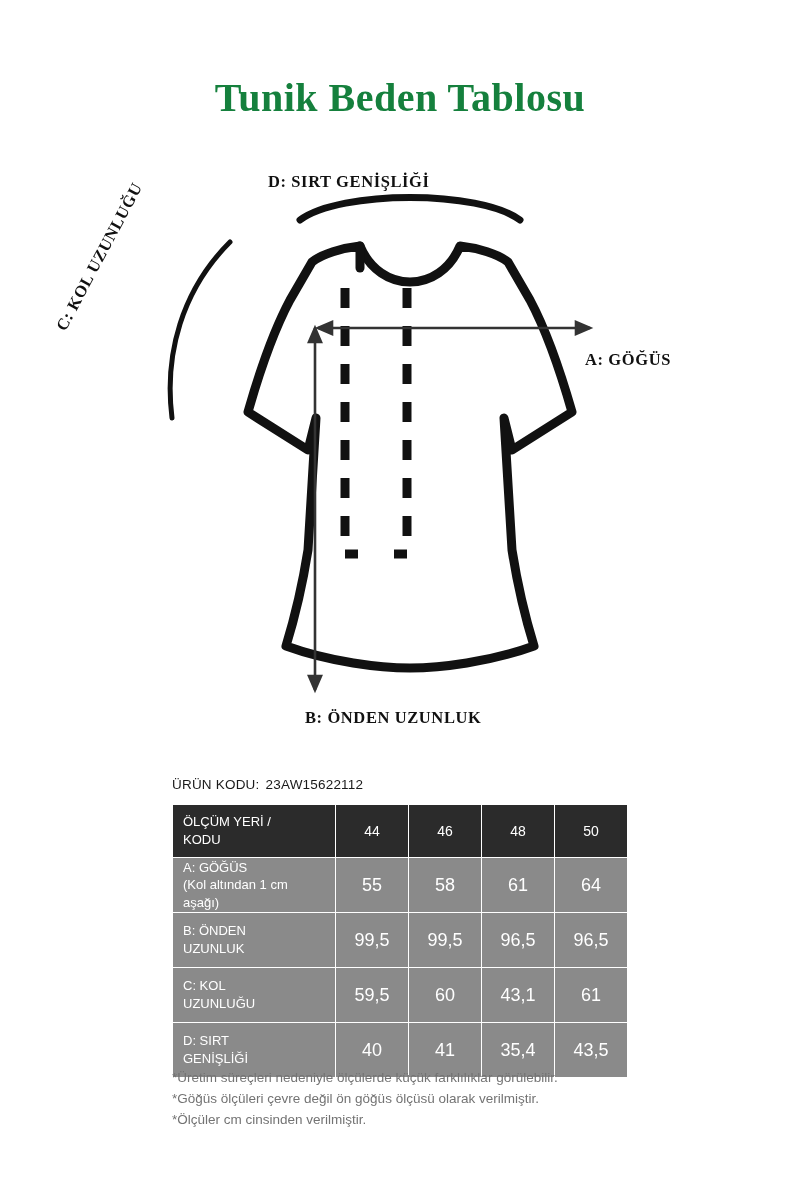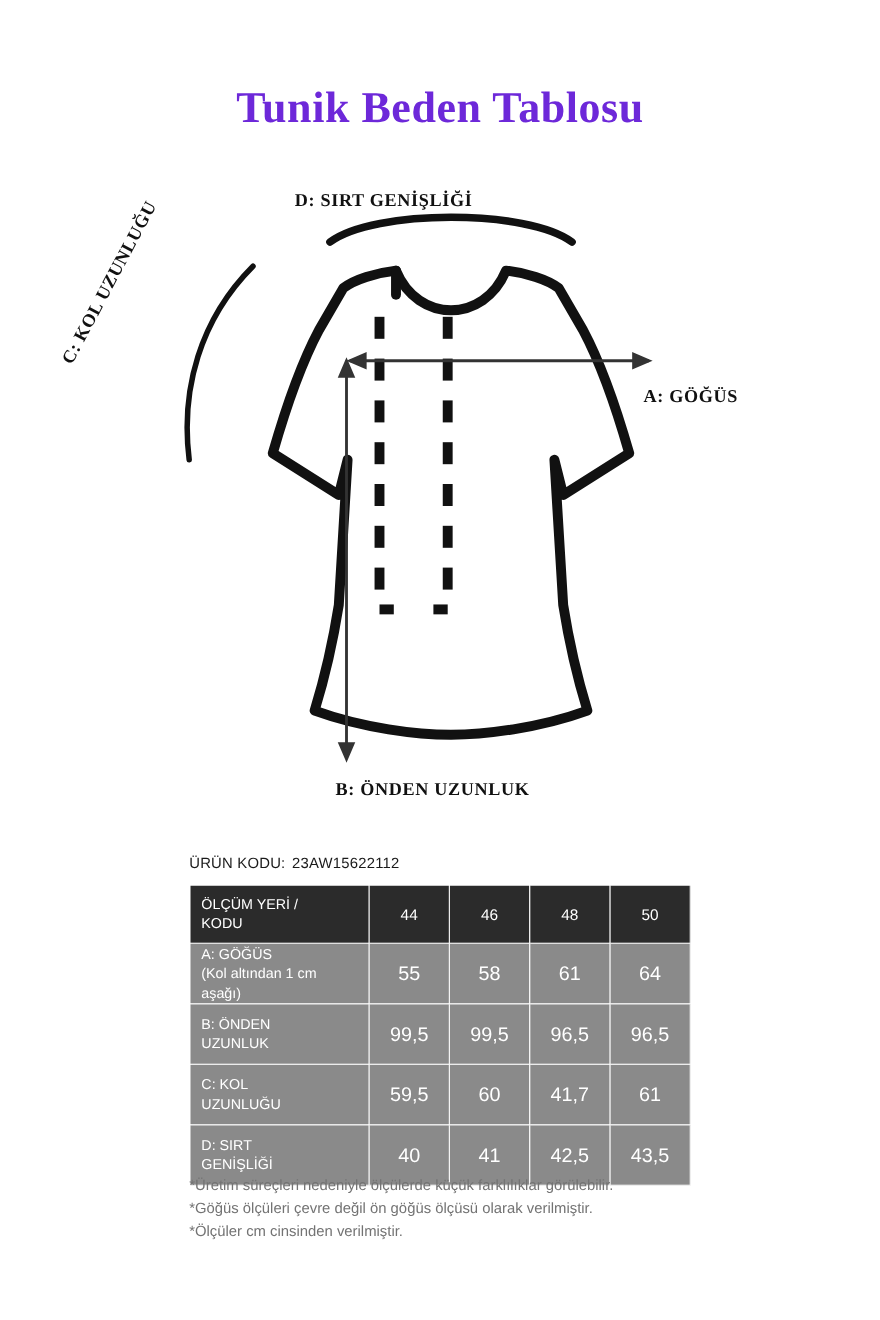--- a/index.html
+++ b/index.html
@@ -26,21 +26,21 @@
   .title {
     position: absolute;
     top: 74px;
     left: 0;
     width: 800px;
     text-align: center;
     font-family: "Liberation Serif", serif;
     font-weight: bold;
     font-size: 40px;
     letter-spacing: 0.5px;
-    color: #6d28d9;
+    color: #15803d;
   }
 
   
   .diagram {
     position: absolute;
     top: 150px;
     left: 60px;
     width: 680px;
     height: 610px;
   }
@@ -253,31 +253,31 @@
         <td>96,5</td>
         <td>96,5</td>
       </tr>
       <tr>
         <td class="row-label">
           <span class="sub">C: KOL</span>
           <span class="sub">UZUNLUĞU</span>
         </td>
         <td>59,5</td>
         <td>60</td>
-        <td>41,7</td>
+        <td>43,1</td>
         <td>61</td>
       </tr>
       <tr>
         <td class="row-label">
           <span class="sub">D: SIRT</span>
           <span class="sub"> GENİŞLİĞİ</span>
         </td>
         <td>40</td>
         <td>41</td>
-        <td>42,5</td>
+        <td>35,4</td>
         <td>43,5</td>
       </tr>
     </tbody>
   </table>
 
   <div class="notes">
     <div>*Üretim süreçleri nedeniyle ölçülerde küçük farklılıklar görülebilir.</div>
     <div>*Göğüs ölçüleri çevre değil ön göğüs ölçüsü olarak verilmiştir.</div>
     <div>*Ölçüler cm cinsinden verilmiştir.</div>
   </div>

